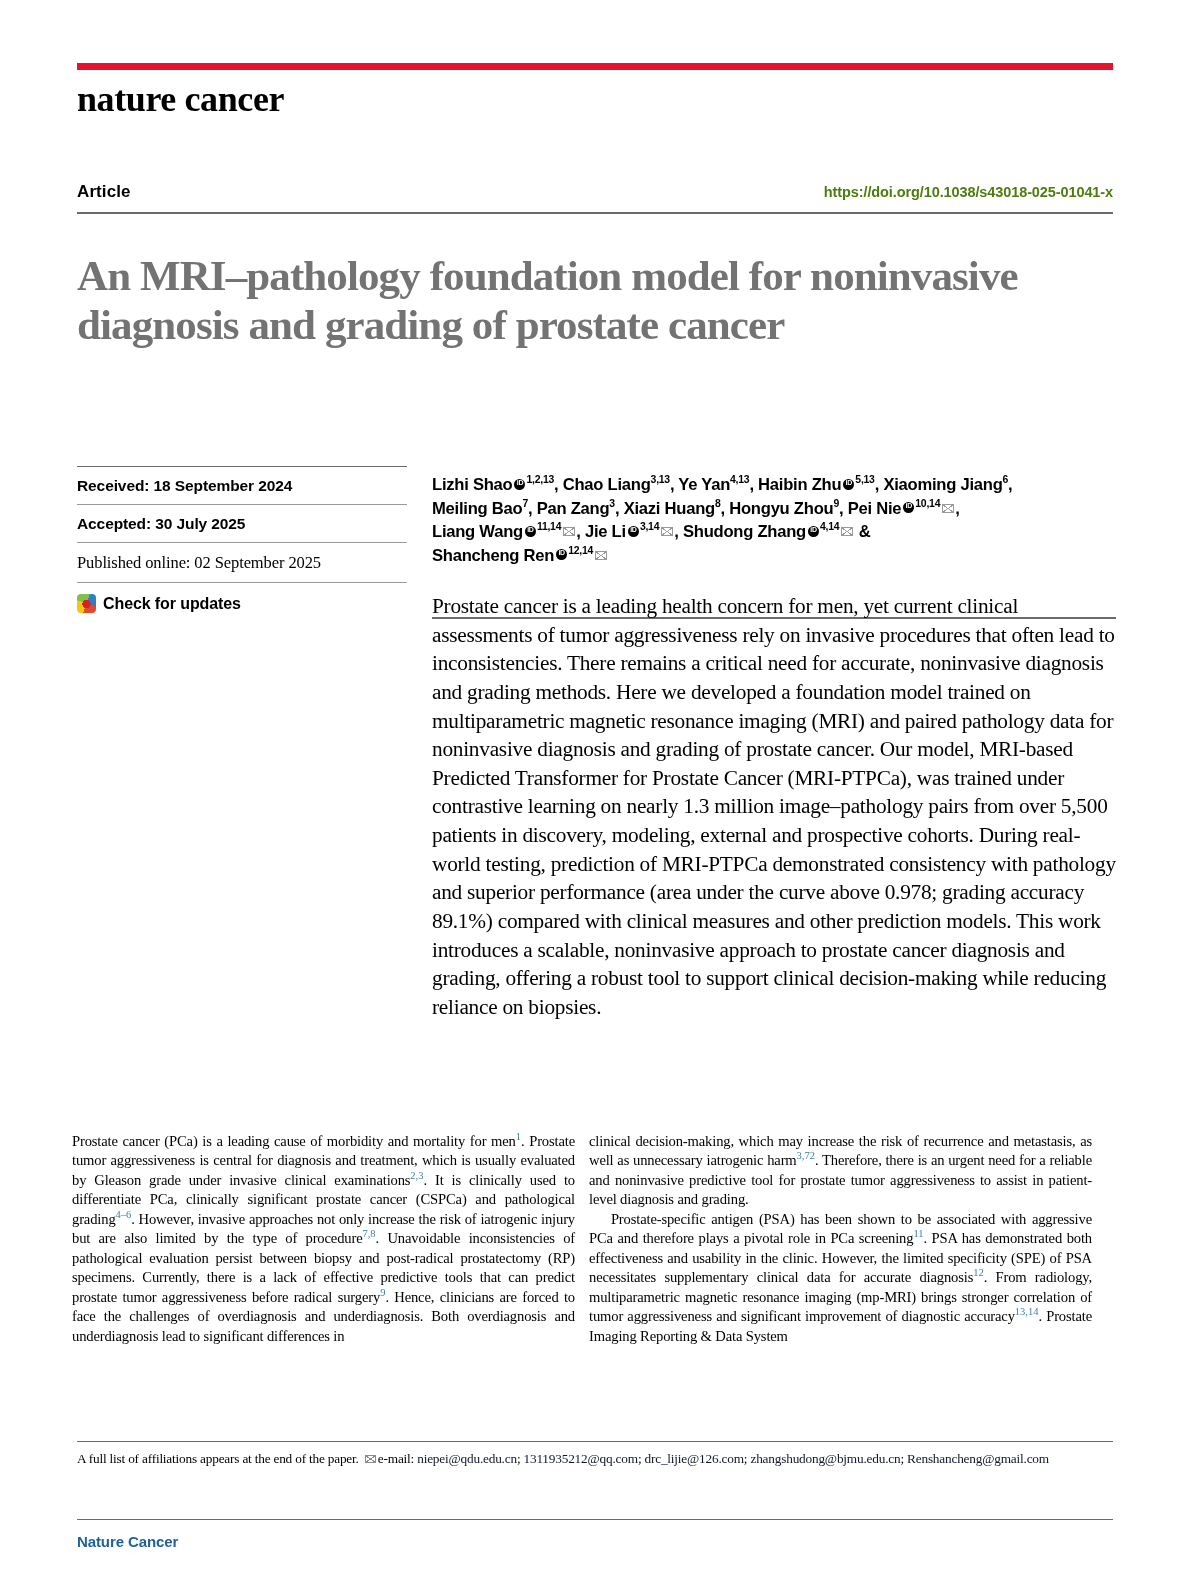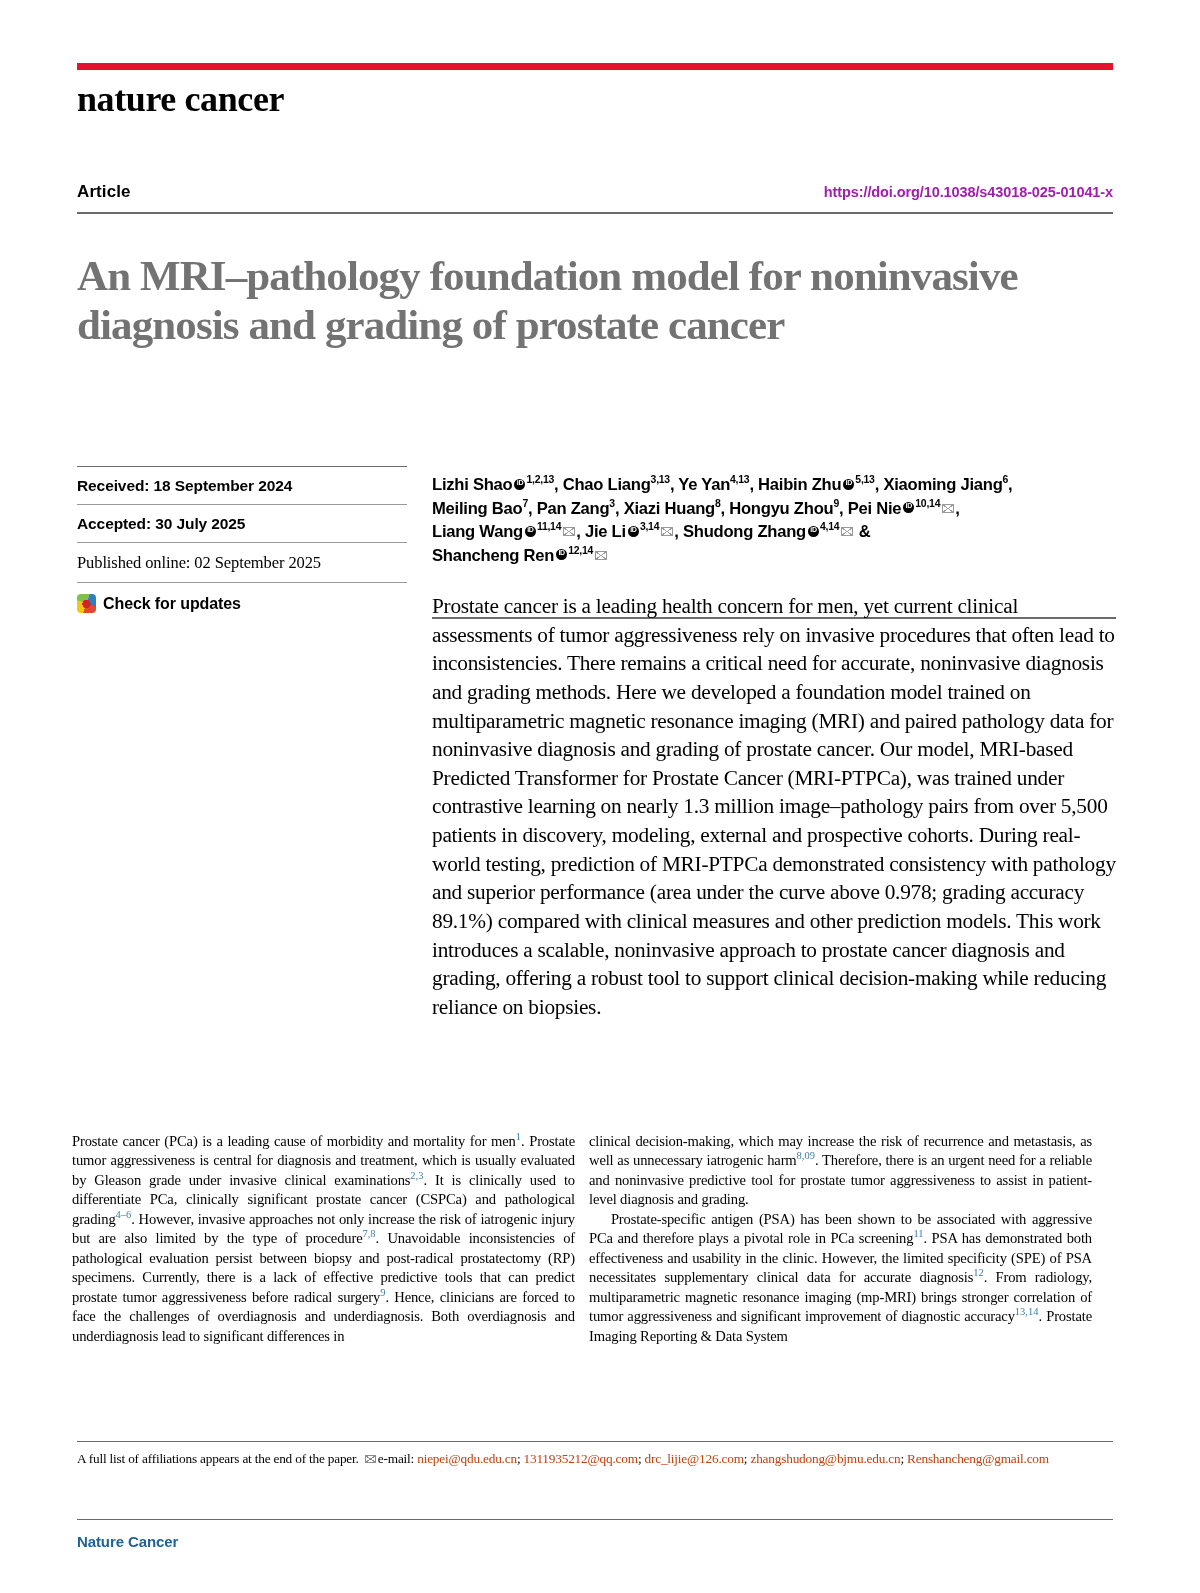--- a/index.html
+++ b/index.html
@@ -53,21 +53,21 @@
     text-align: right;
   }
   .article-label {
     font-size: 17px;
     font-weight: 700;
     letter-spacing: 0.1px;
   }
   .doi {
     font-size: 14.5px;
     font-weight: 700;
-    color: #a21caf;
+    color: #4d7c0f;
     text-decoration: none;
     letter-spacing: -0.1px;
   }
   .rule-top {
     position: absolute;
     left: 77px;
     top: 212px;
     width: 1036px;
     height: 2px;
     background: #6b6b6b;
@@ -272,21 +272,21 @@
   }
   .affil .mailicon::before {
     content: "";
     position: absolute;
     left: 0; top: 0; width: 100%; height: 100%;
     background:
       linear-gradient(to bottom right, transparent calc(50% - 0.5px), #8c8c8c calc(50% - 0.5px), #8c8c8c calc(50% + 0.5px), transparent calc(50% + 0.5px)),
       linear-gradient(to bottom left, transparent calc(50% - 0.5px), #8c8c8c calc(50% - 0.5px), #8c8c8c calc(50% + 0.5px), transparent calc(50% + 0.5px));
   }
   .email {
-    color: #c2410c;
+    color: #0f172a;
     text-decoration: none;
   }
   .bot-rule {
     position: absolute;
     left: 77px;
     top: 1519px;
     width: 1036px;
     height: 1px;
     background: #6b6b6b;
   }
@@ -340,21 +340,21 @@
   </div>
 
   <div class="abs-rule"></div>
   <div class="abstract">Prostate cancer is a leading health concern for men, yet current clinical assessments of tumor aggressiveness rely on invasive procedures that often lead to inconsistencies. There remains a critical need for accurate, noninvasive diagnosis and grading methods. Here we developed a foundation model trained on multiparametric magnetic resonance imaging (MRI) and paired pathology data for noninvasive diagnosis and grading of prostate cancer. Our model, MRI-based Predicted Transformer for Prostate Cancer (MRI-PTPCa), was trained under contrastive learning on nearly 1.3 million image–pathology pairs from over 5,500 patients in discovery, modeling, external and prospective cohorts. During real-world testing, prediction of MRI-PTPCa demonstrated consistency with pathology and superior performance (area under the curve above 0.978; grading accuracy 89.1%) compared with clinical measures and other prediction models. This work introduces a scalable, noninvasive approach to prostate cancer diagnosis and grading, offering a robust tool to support clinical decision-making while reducing reliance on biopsies.</div>
 
   <div class="body-cols">
     <div class="col" id="col-left">
         <p>Prostate cancer (PCa) is a leading cause of morbidity and mortality for men<sup class="ref">1</sup>. Prostate tumor aggressiveness is central for diagnosis and treatment, which is usually evaluated by Gleason grade under invasive clinical examinations<sup class="ref">2,3</sup>. It is clinically used to differentiate PCa, clinically significant prostate cancer (CSPCa) and pathological grading<sup class="ref">4–6</sup>. However, invasive approaches not only increase the risk of iatrogenic injury but are also limited by the type of procedure<sup class="ref">7,8</sup>. Unavoidable inconsistencies of pathological evaluation persist between biopsy and post-radical prostatectomy (RP) specimens. Currently, there is a lack of effective predictive tools that can predict prostate tumor aggressiveness before radical surgery<sup class="ref">9</sup>. Hence, clinicians are forced to face the challenges of overdiagnosis and underdiagnosis. Both overdiagnosis and underdiagnosis lead to significant differences in</p>
       </div>
     <div class="col" id="col-right">
-        <p>clinical decision-making, which may increase the risk of recurrence and metastasis, as well as unnecessary iatrogenic harm<sup class="ref">8,09</sup>. Therefore, there is an urgent need for a reliable and noninvasive predictive tool for prostate tumor aggressiveness to assist in patient-level diagnosis and grading.</p>
+        <p>clinical decision-making, which may increase the risk of recurrence and metastasis, as well as unnecessary iatrogenic harm<sup class="ref">3,72</sup>. Therefore, there is an urgent need for a reliable and noninvasive predictive tool for prostate tumor aggressiveness to assist in patient-level diagnosis and grading.</p>
         <p class="indent">Prostate-specific antigen (PSA) has been shown to be associated with aggressive PCa and therefore plays a pivotal role in PCa screening<sup class="ref">11</sup>. PSA has demonstrated both effectiveness and usability in the clinic. However, the limited specificity (SPE) of PSA necessitates supplementary clinical data for accurate diagnosis<sup class="ref">12</sup>. From radiology, multiparametric magnetic resonance imaging (mp-MRI) brings stronger correlation of tumor aggressiveness and significant improvement of diagnostic accuracy<sup class="ref">13,14</sup>. Prostate Imaging Reporting &amp; Data System</p>
       </div>
   </div>
 
   <div class="foot-rule"></div>
   <div class="affil" id="affil-line"><span>A full list of affiliations appears at the end of the paper. </span><span class="mailicon"></span><span>e-mail: </span><a class="email" href="#">niepei@qdu.edu.cn</a>; <a class="email" href="#">1311935212@qq.com</a>; <a class="email" href="#">drc_lijie@126.com</a>; <a class="email" href="#">zhangshudong@bjmu.edu.cn</a>; <a class="email" href="#">Renshancheng@gmail.com</a></div>
   <div class="bot-rule"></div>
   <div class="journal-foot">Nature Cancer</div>
 
 </div>

